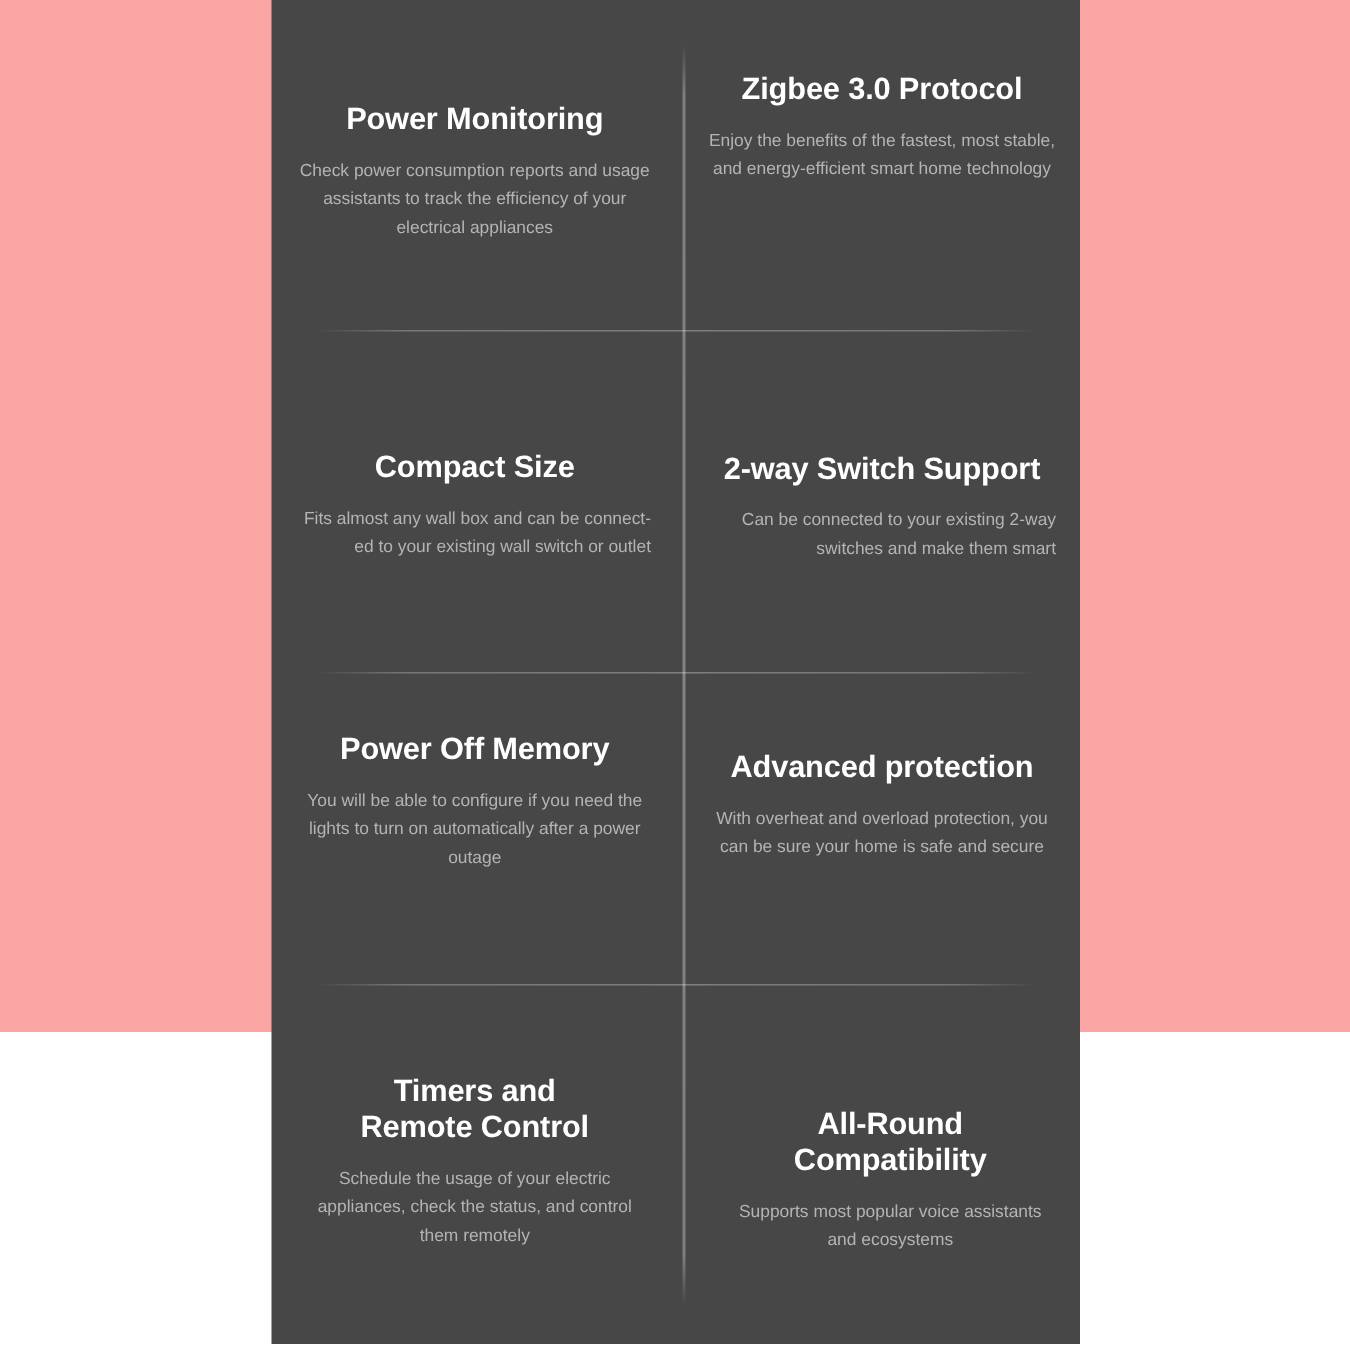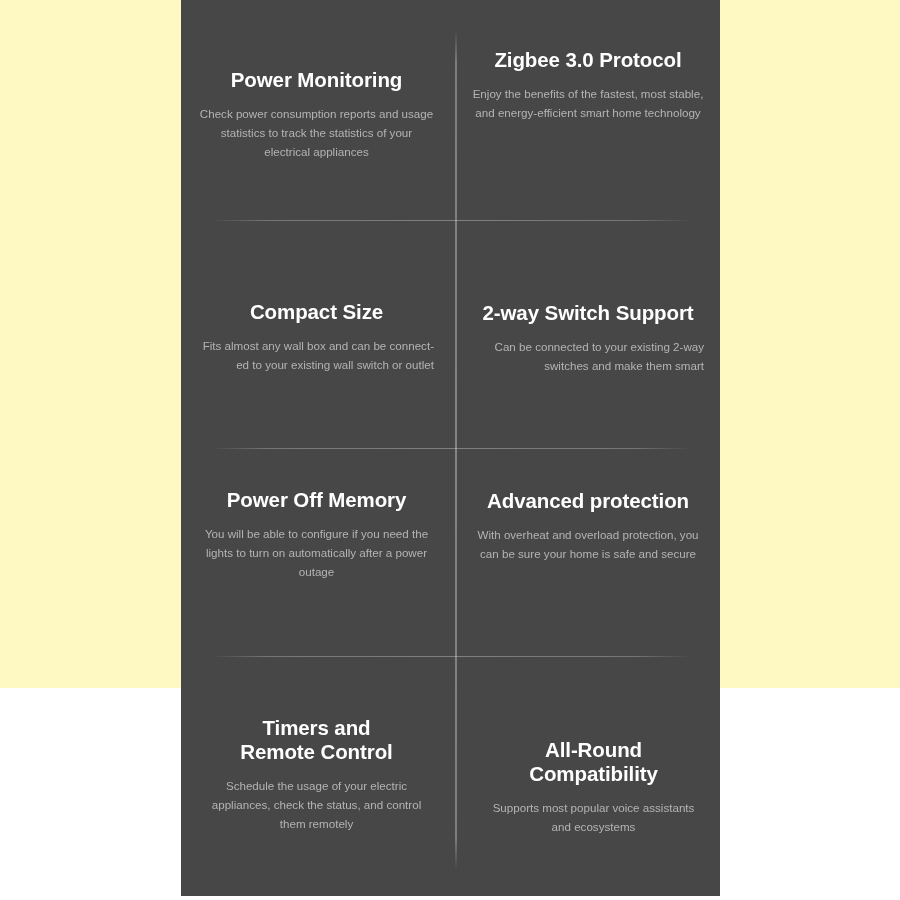--- a/index.html
+++ b/index.html
@@ -11,21 +11,21 @@
     overflow: hidden;
   }
   body {
     font-family: "Liberation Sans", sans-serif;
   }
 
   #stage {
     position: relative;
     width: 900px;
     height: 688px;
-    background: #fef9c3;
+    background: #fca5a5;
   }
 
   
   #panel {
     position: absolute;
     left: 181px;
     top: 0px;
     width: 539px;
     height: 896px;
     background: #474747;
@@ -92,21 +92,21 @@
   .cell.r1 { padding-top: 68px; }
   .cell.r2 { padding-top: 80px; text-align: right; }
   .cell.r3 { padding-top: 40px; }
   .cell.r4 { padding-top: 60px; }
 
   .cell.c1 { padding-left: 18px; padding-right: 22px; }
   .cell.c2 { padding-left: 16px; padding-right: 16px; }
 
   .cell.r1.c2 { padding-top: 48px; }
   .cell.r2.c2 { padding-top: 81px; }
-  .cell.r3.c2 { padding-top: 41px; }
+  .cell.r3.c2 { padding-top: 52px; }
   .cell.r4.c2 { padding-top: 82px; padding-left: 27px; }
 
   .feature-title {
     font-family: "Liberation Sans", sans-serif;
     font-weight: bold;
     font-size: 20.5px;
     line-height: 1.18;
     color: #ffffff;
     letter-spacing: -0.1px;
     margin: 0 0 13px 0;
@@ -128,21 +128,21 @@
 <body>
 
 <div id="stage">
 
   <div id="panel">
 
     <div class="grid">
 
       <div class="cell r1 c1">
         <div class="feature-title">Power Monitoring</div>
-        <div class="feature-desc">Check power consumption reports and usage statistics to track the statistics of your electrical appliances</div>
+        <div class="feature-desc">Check power consumption reports and usage assistants to track the efficiency of your electrical appliances</div>
       </div>
 
       <div class="cell r1 c2">
         <div class="feature-title">Zigbee 3.0 Protocol</div>
         <div class="feature-desc">Enjoy the benefits of the fastest, most stable, and energy-efficient smart home technology</div>
       </div>
 
       <div class="cell r2 c1">
         <div class="feature-title">Compact Size</div>
         <div class="feature-desc">Fits almost any wall box and can be connect-ed to your existing wall switch or outlet</div>

